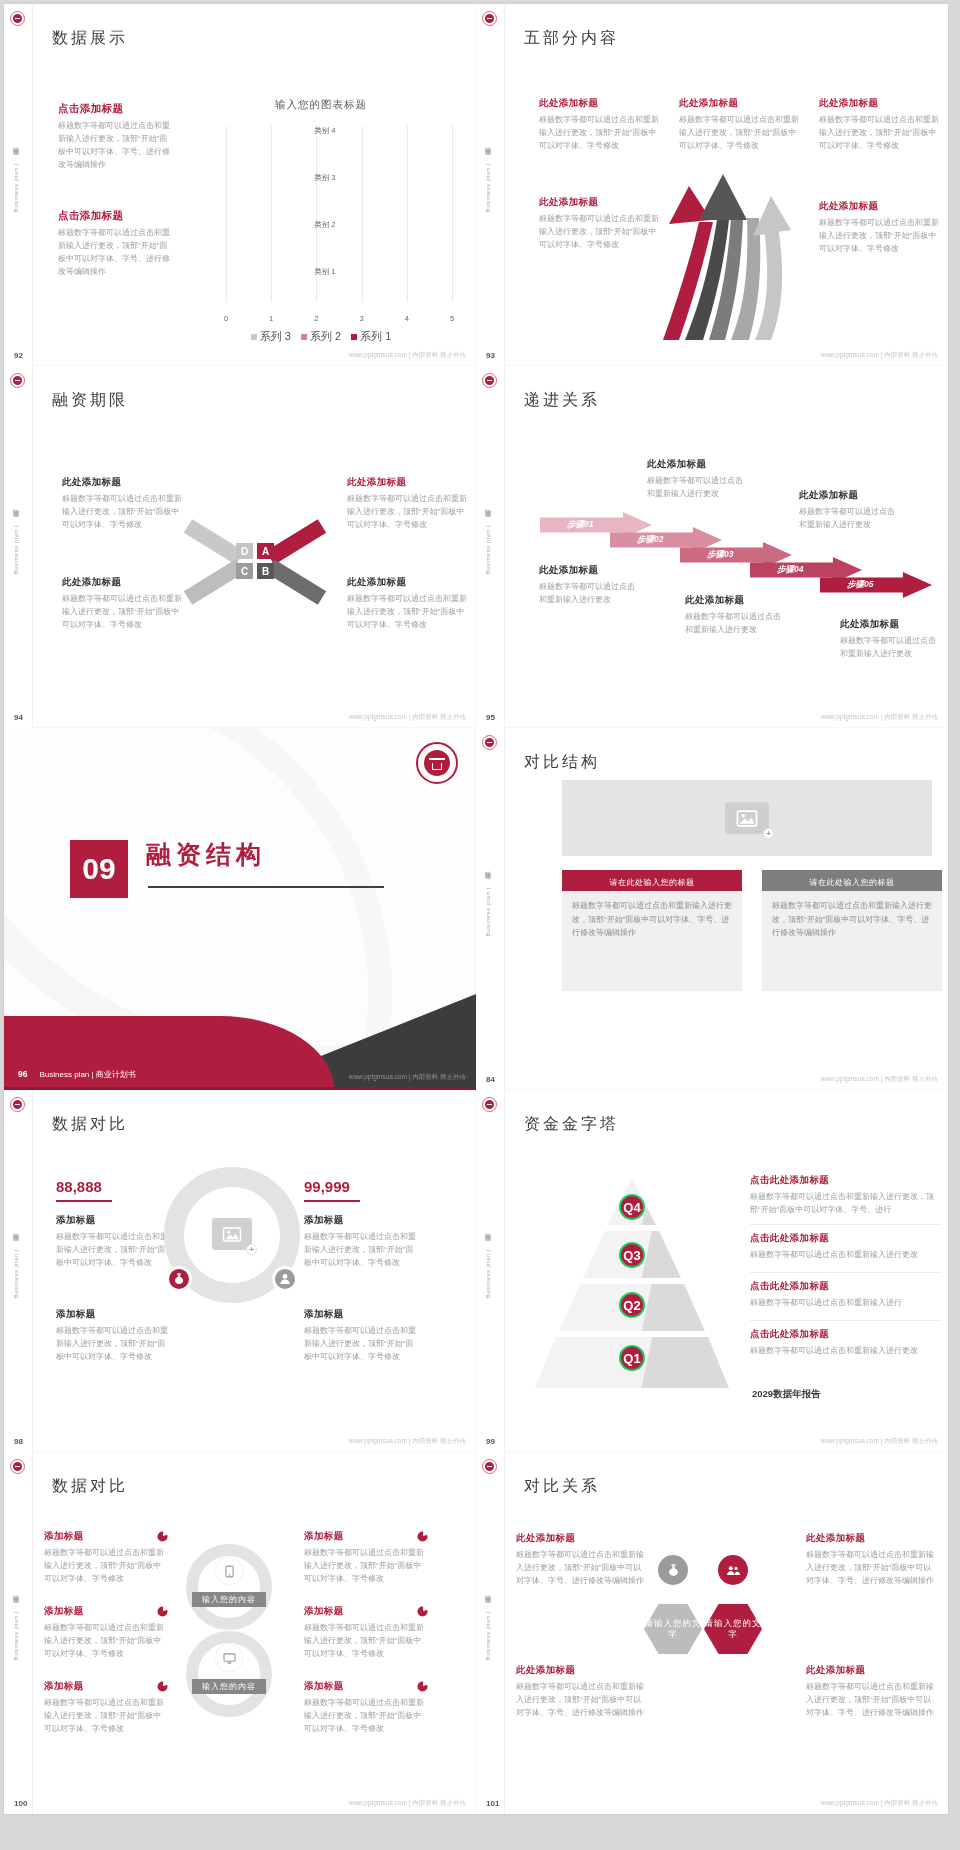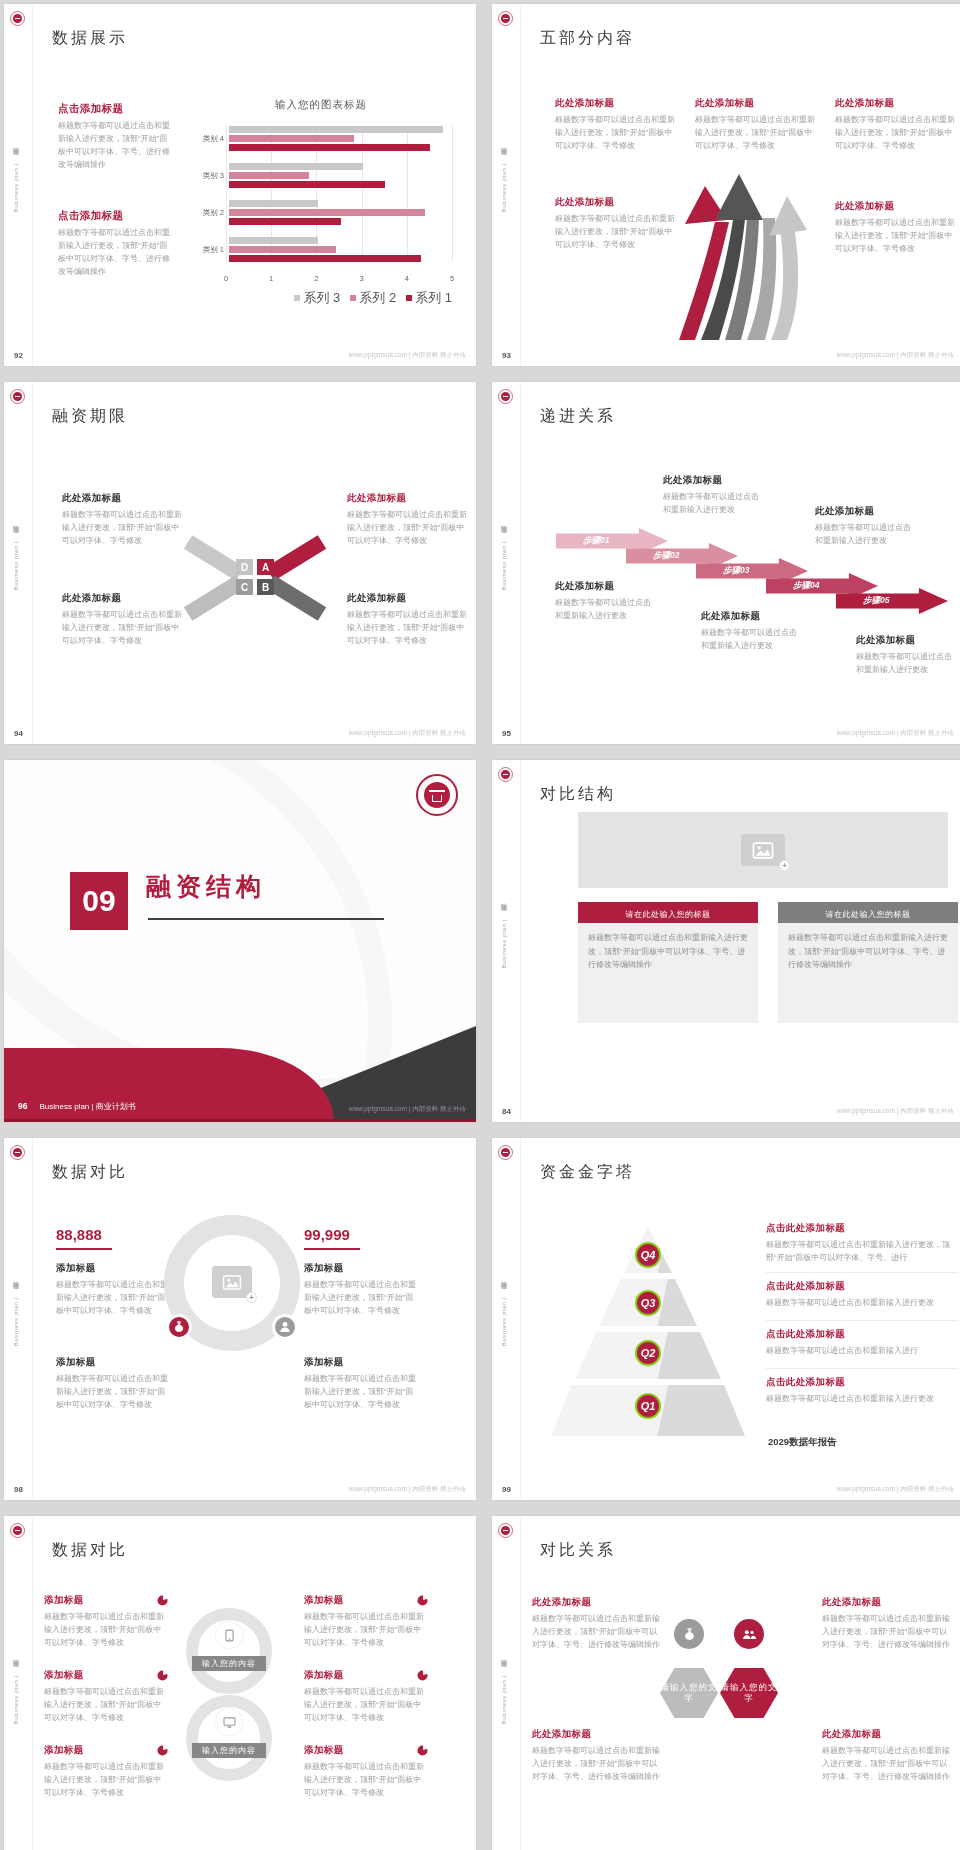--- a/index.html
+++ b/index.html
@@ -1,17 +1,17 @@
 <!DOCTYPE html>
 <html><head>
 <meta charset="utf-8">
 <style>
   html,body{margin:0;padding:0;background:#d8d8d8;font-family:"Liberation Sans","DejaVu Sans",sans-serif;}
   .page{width:960px;height:1850px;background:#d8d8d8;box-sizing:border-box;padding:4px;
-        display:grid;grid-template-columns:472px 472px;grid-auto-rows:362px;gap:16px;}
+        display:grid;grid-template-columns:472px 472px;grid-auto-rows:362px;gap:0;}
   .slide{position:relative;background:#fff;overflow:hidden;box-shadow:0 0 2px rgba(0,0,0,.10);}
   .abs{position:absolute;}
   
   .strip{position:absolute;left:0;top:0;bottom:0;width:28px;border-right:1px solid #f1f1f1;background:#fff;z-index:5;}
   .vtext{position:absolute;left:8px;top:50%;transform:translateY(-50%) rotate(180deg);
          writing-mode:vertical-rl;font-size:6px;color:#a9a9a9;letter-spacing:.6px;white-space:nowrap;}
   .seal{position:absolute;left:6px;top:7px;width:15px;height:15px;border-radius:50%;
         border:1px solid rgba(176,30,63,.65);display:flex;align-items:center;justify-content:center;box-sizing:border-box;}
   .seal i{width:9px;height:9px;border-radius:50%;background:#b01e3f;position:relative;display:block;}
   .seal i::after{content:"";position:absolute;left:2px;right:2px;top:4px;height:1px;background:#fff;}
@@ -26,27 +26,27 @@
   .blk.big h4{font-size:10.5px;}
   .blk p{margin:4px 0 0;font-size:8px;color:#9b9b9b;line-height:1.62;}
   .hrow{display:flex;align-items:center;justify-content:space-between;}
   
   .chartbox{position:absolute;left:186px;top:94px;width:262px;}
   .ctitle{text-align:center;font-size:10.5px;color:#595959;letter-spacing:1px;margin:0 0 14px 0;font-weight:400;}
   .cplot{position:relative;}
   .chart-grid{position:absolute;left:36px;right:0;top:0;bottom:22px;}
   .chart-grid i{position:absolute;top:0;bottom:0;width:1px;background:#e9e9e9;}
   .chart-rows{position:relative;z-index:1;padding-left:36px;}
-  .chart-row{display:flex;align-items:center;margin-bottom:12px;}
+  .chart-row{display:flex;align-items:center;margin-bottom:12px;flex-direction:column;}
   .chart-row .cat{width:34px;margin-left:-36px;flex:none;font-size:7.5px;color:#666;text-align:right;padding-right:5px;}
   .chart-row .bars{flex:1;display:flex;flex-direction:column;gap:2px;}
   .chart-row .bar{height:7px;}
   .chart-xticks{position:relative;height:10px;margin-left:36px;font-size:7.5px;color:#666;}
   .chart-xticks span{position:absolute;transform:translateX(-50%);}
-  .chart-legend{display:flex;justify-content:flex-end;gap:10px;font-size:13px;color:#555;margin-top:5px;}
+  .chart-legend{display:flex;justify-content:center;gap:10px;font-size:11px;color:#555;margin-top:5px;}
   .chart-legend .litem{display:flex;align-items:center;gap:3px;}
   .chart-legend .litem i{width:6px;height:6px;display:inline-block;}
   
   .step{position:absolute;width:112px;height:26px;}
   .step .shape{position:absolute;inset:0;clip-path:polygon(0 21%,74% 21%,74% 0,100% 50%,74% 100%,74% 79%,0 79%);}
   .step span{position:absolute;left:36%;top:50%;transform:translate(-50%,-50%);color:#fff;font-size:8.5px;font-weight:bold;font-style:italic;white-space:nowrap;}
   
   .phbox{position:absolute;background:#e4e4e4;}
   .iconcard{position:absolute;background:#cfcfcf;border-radius:3px;display:flex;align-items:center;justify-content:center;}
   .plusbadge{position:absolute;right:-5px;bottom:-5px;width:11px;height:11px;border-radius:50%;background:#fff;color:#9a9a9a;
@@ -55,22 +55,22 @@
   .graybox{position:absolute;background:#f0f0f0;box-sizing:border-box;padding:8px 10px;}
   .graybox p{margin:0;font-size:8px;color:#8e8e8e;line-height:1.7;}
   
   .ring{position:absolute;border-radius:50%;box-sizing:border-box;border:20px solid #e3e3e3;}
   .ring2{position:absolute;border-radius:50%;box-sizing:border-box;border:12px solid #e3e3e3;}
   .badge{position:absolute;border-radius:50%;display:flex;align-items:center;justify-content:center;border:3px solid #fff;box-sizing:border-box;}
   .pill{position:absolute;background:#87878a;color:#fff;font-size:8px;display:flex;align-items:center;justify-content:center;letter-spacing:1px;}
   .iconcircle{position:absolute;background:#fff;border-radius:50%;display:flex;align-items:center;justify-content:center;box-shadow:0 0 3px rgba(0,0,0,.12);}
   
   .tier{position:absolute;left:59px;width:194px;background:linear-gradient(102deg,#f3f3f3 57%,#dadada 57.5%);}
-  .qc{position:absolute;width:26px;height:26px;border-radius:50%;background:#b01e3f;border:2px solid #84cc16;box-sizing:border-box;
-      color:#fff;font-weight:bold;font-size:11px;display:flex;align-items:center;justify-content:center;z-index:3;font-style:italic;}
+  .qc{position:absolute;width:26px;height:26px;border-radius:50%;background:#b01e3f;border:2px solid #22c55e;box-sizing:border-box;
+      color:#fff;font-weight:bold;font-size:13px;display:flex;align-items:center;justify-content:center;z-index:3;}
   .divline{position:absolute;height:1px;background:#ececec;}
   
   .hex{position:absolute;width:58px;height:50px;clip-path:polygon(25% 0,75% 0,100% 50%,75% 100%,25% 100%,0 50%);
        display:flex;align-items:center;justify-content:center;text-align:center;color:#fff;font-size:8.5px;line-height:1.35;letter-spacing:1px;}
   
   .s96 .sweep{position:absolute;border-radius:50%;}
   .numbox{position:absolute;background:#b01e3f;color:#fff;display:flex;align-items:center;justify-content:center;font-size:30px;font-weight:bold;}
   .secttitle{position:absolute;margin:0;color:#b01e3f;font-size:25px;font-weight:bold;letter-spacing:5px;}
   .sectline{position:absolute;height:2px;background:#3f3f3f;}
   .sectsub{position:absolute;margin:0;font-size:10.5px;color:#555;line-height:1.75;letter-spacing:1px;}

